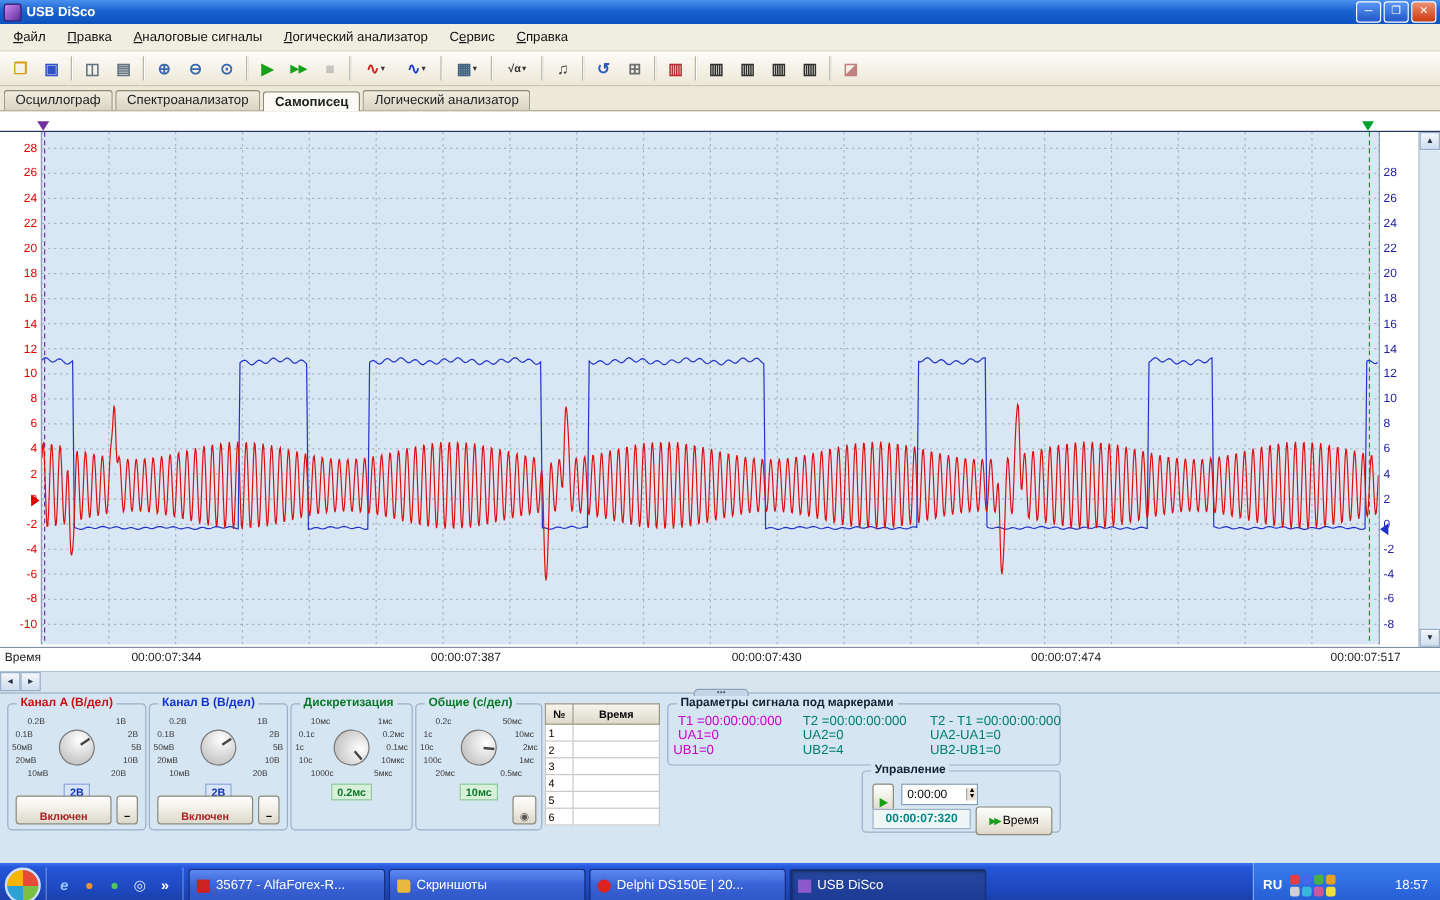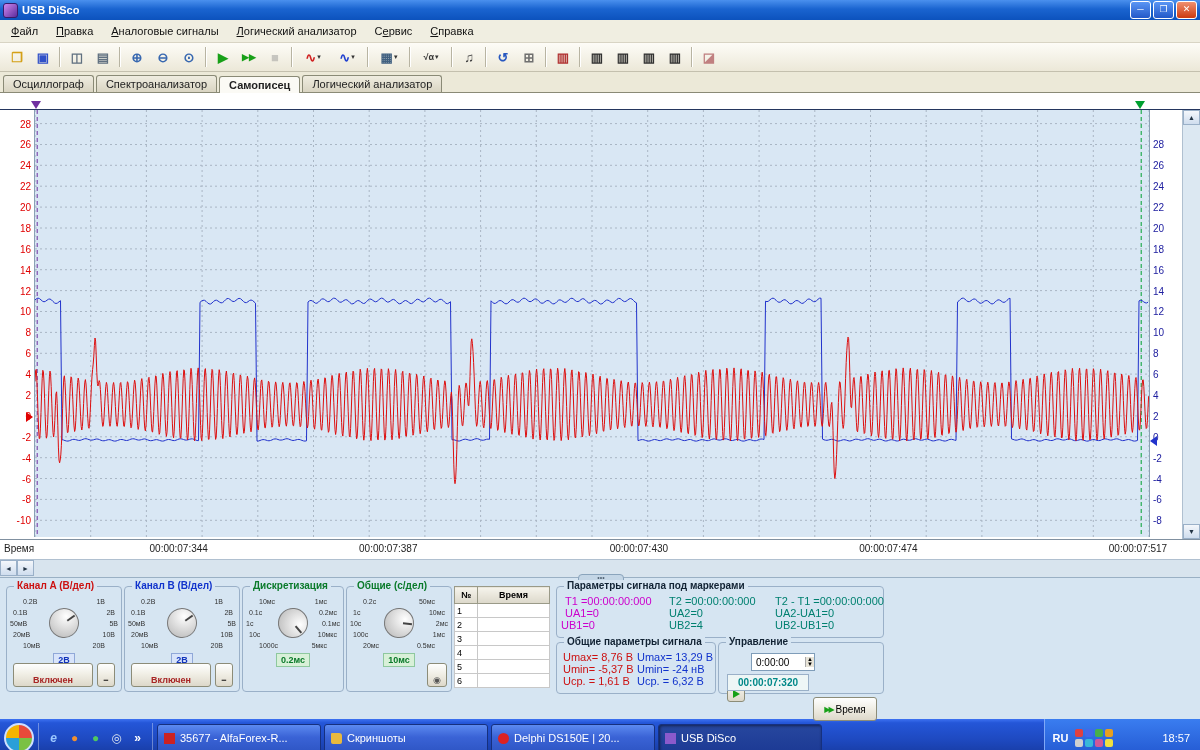--- a/index.html
+++ b/index.html
@@ -69,21 +69,21 @@
   .grp-title{position:absolute;top:-7px;left:7px;background:#d6e5f2;padding:0 3px;font-size:10px;font-weight:bold;white-space:nowrap;}
   .red{color:#cc1111;} .blue{color:#1133cc;} .green{color:#0a7a2a;} .navy{color:#123;}
   .knobzone{position:relative;height:56px;margin-top:10px;}
   .klabel{position:absolute;font-size:7px;color:#333;white-space:nowrap;}
   .knob{position:absolute;width:28px;height:28px;border-radius:50%;left:50%;top:11px;transform:translateX(-50%);
     background:radial-gradient(circle at 35% 30%,#ffffff,#b4b4b4);border:1px solid #777;}
   .knob i{position:absolute;left:50%;top:1px;width:2px;height:9px;background:#444;margin-left:-1px;display:block;}
   .sel-val{width:max-content;margin:0 auto;font-size:9px;font-weight:bold;padding:0 4px;border:1px solid;line-height:12px;}
   .grp-footer{position:absolute;bottom:4px;left:6px;right:6px;display:flex;gap:4px;}
   .xp-btn{background:linear-gradient(180deg,#fefefe,#f1efe6 45%,#ddd8ca);border:1px solid #8c8c78;border-radius:3px;font-size:9px;
-    font-family:inherit;padding:11px 4px;margin-top:25px;}
+    font-family:inherit;padding:11px 4px;}
   .power{flex:1;font-weight:bold;color:#a82424;height:16px;}
   .minus{width:18px;height:16px;font-weight:bold;}
   #cam-btn{position:absolute;right:4px;bottom:4px;width:20px;height:16px;font-size:9px;color:#555;}
   
   #marker-table{position:absolute;left:454px;top:8px;width:96px;border-collapse:collapse;background:#fff;font-size:9px;}
   #marker-table th{background:linear-gradient(#f6f4ec,#dcd8ca);border:1px solid #9a9a88;font-weight:bold;height:14px;}
   #marker-table td{border:1px solid #c8c8c8;height:13px;padding:0 2px;}
   
   .prow{position:absolute;font-size:11px;white-space:nowrap;}
   
@@ -298,21 +298,21 @@
       <div id="vscroll">
         <button class="sbtn">▲</button>
         <button class="sbtn">▼</button>
       </div>
       <div id="zero-a" style="top: 301.895px;"></div>
       <div id="zero-b" style="top: 325.907px;"></div>
     </div>
     <div id="time-row">
       <span id="time-cap">Время</span>
       <div id="time-labels">
-          <span class="tlab" style="left: 104.716px; margin-left: 40px;">00:00:07:344</span>
+          <span class="tlab" style="left: 104.716px;">00:00:07:344</span>
           <span class="tlab" style="left: 354.252px;">00:00:07:387</span>
           <span class="tlab" style="left: 604.902px;">00:00:07:430</span>
           <span class="tlab" style="left: 854.438px;">00:00:07:474</span>
           <span class="tlab" style="left: 1103.97px;">00:00:07:517</span>
         </div>
     </div>
     <div id="hscroll">
       <button class="sbtn">◄</button>
       <button class="sbtn">►</button>
     </div>
@@ -461,31 +461,20 @@
           <span class="prow" style="left: 218px; top: 8px; color: rgb(0, 128, 112);">T2 - T1 =00:00:00:000</span>
           <span class="prow" style="left: 8px; top: 20px; color: rgb(204, 0, 204);">UA1=0</span>
           <span class="prow" style="left: 112px; top: 20px; color: rgb(0, 128, 112);">UA2=0</span>
           <span class="prow" style="left: 218px; top: 20px; color: rgb(0, 128, 112);">UA2-UA1=0</span>
           <span class="prow" style="left: 4px; top: 32px; color: rgb(204, 0, 204);">UB1=0</span>
           <span class="prow" style="left: 112px; top: 32px; color: rgb(0, 128, 112);">UB2=4</span>
           <span class="prow" style="left: 218px; top: 32px; color: rgb(0, 128, 112);">UB2-UB1=0</span>
         </div>
     </div>
 
-    <div class="grp" id="grp-common" style="left:556px;top:64px;width:158px;height:50px;">
-      <div class="grp-title navy">Общие параметры сигнала</div>
-      <div id="sp-rows">
-          <span class="prow" style="left: 6px; top: 8px; color: rgb(204, 17, 17);">Umax= 8,76 В</span>
-          <span class="prow" style="left: 80px; top: 8px; color: rgb(17, 51, 204);">Umax= 13,29 В</span>
-          <span class="prow" style="left: 6px; top: 20px; color: rgb(204, 17, 17);">Umin= -5,37 В</span>
-          <span class="prow" style="left: 80px; top: 20px; color: rgb(17, 51, 204);">Umin= -24 нВ</span>
-          <span class="prow" style="left: 6px; top: 32px; color: rgb(204, 17, 17);">Uср. = 1,61 В</span>
-          <span class="prow" style="left: 80px; top: 32px; color: rgb(17, 51, 204);">Uср. =  6,32 В</span>
-        </div>
-    </div>
 
     <div class="grp" id="grp-control" style="left:718px;top:64px;width:164px;height:50px;">
       <div class="grp-title navy">Управление</div>
       <button class="xp-btn" id="play-btn"><span class="ptri"></span></button>
       <div id="rec-counter">
         <span>0:00:00</span>
         <span class="spin">
             <span>▲</span>
             <span>▼</span>
           </span>

